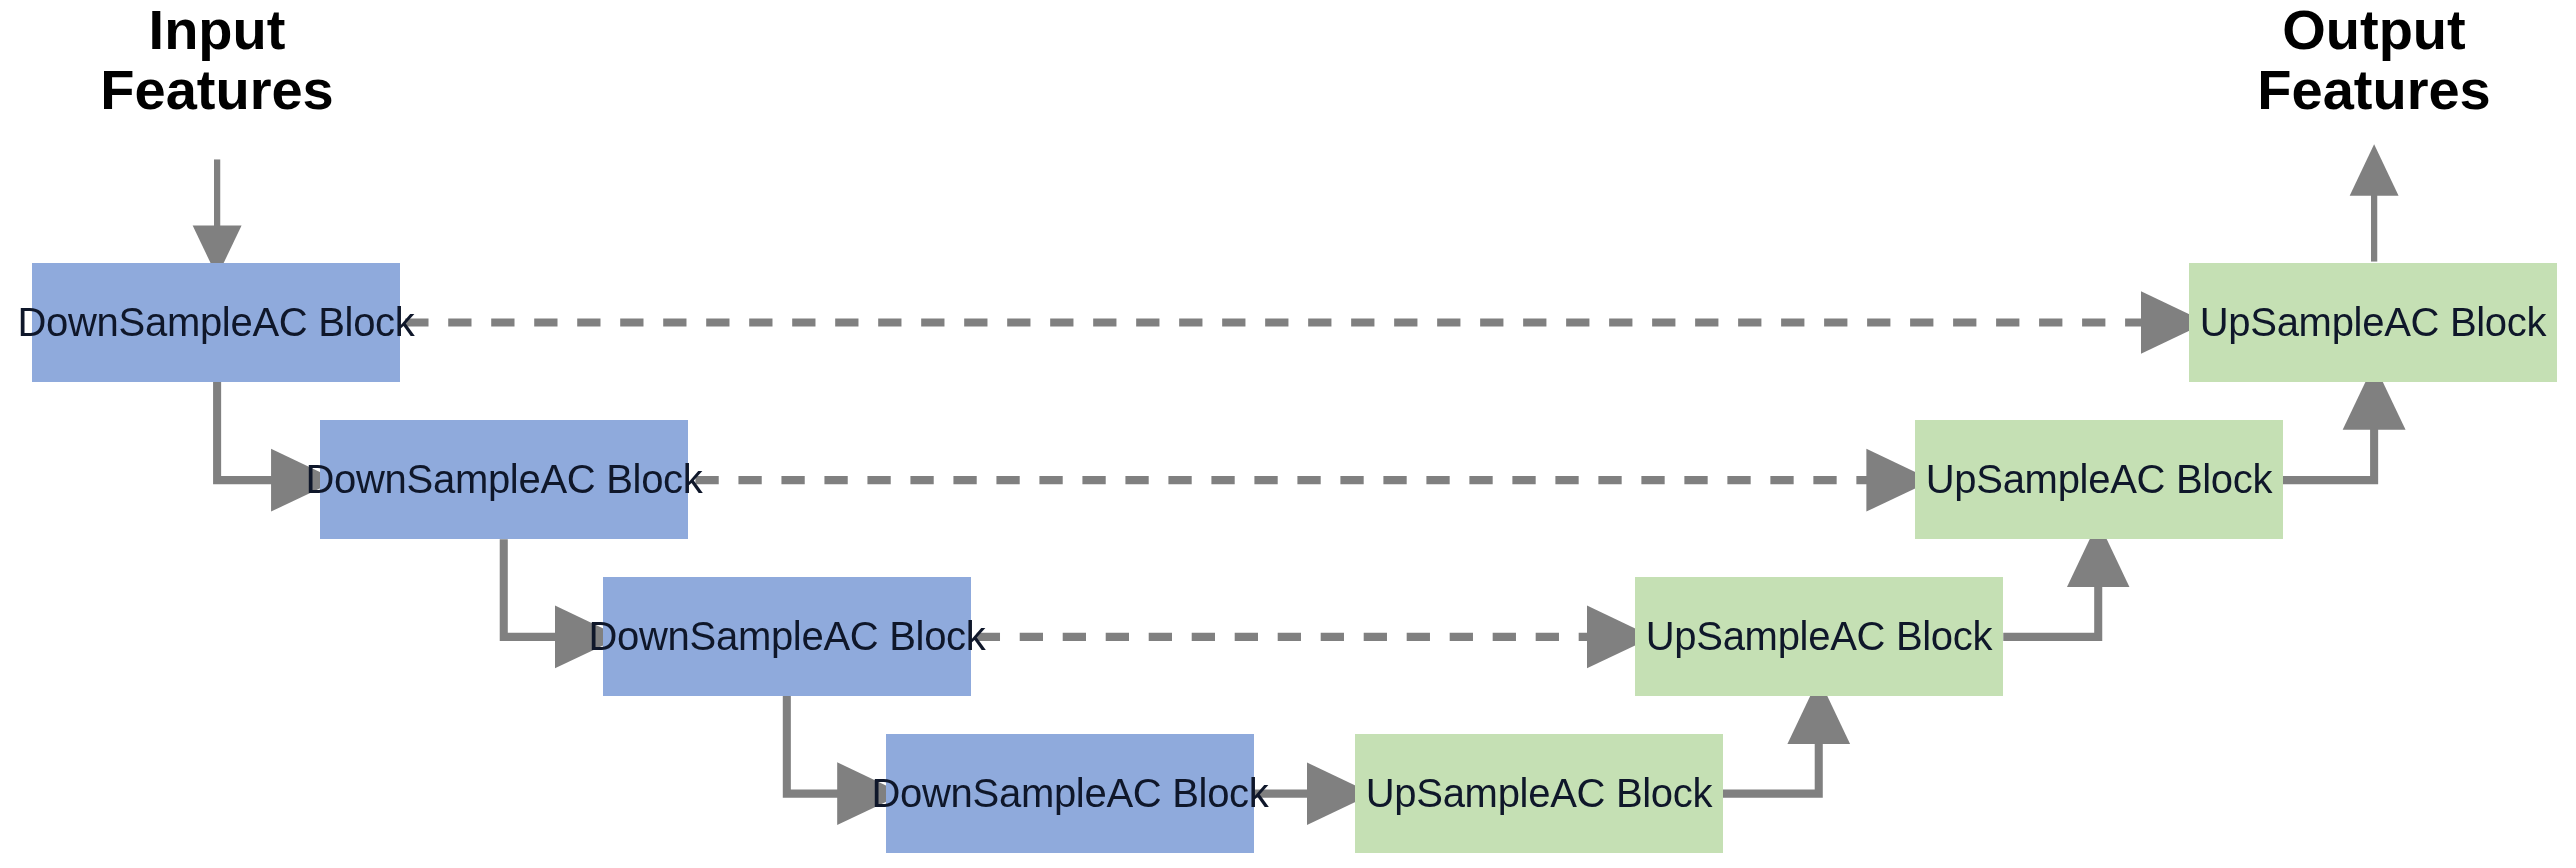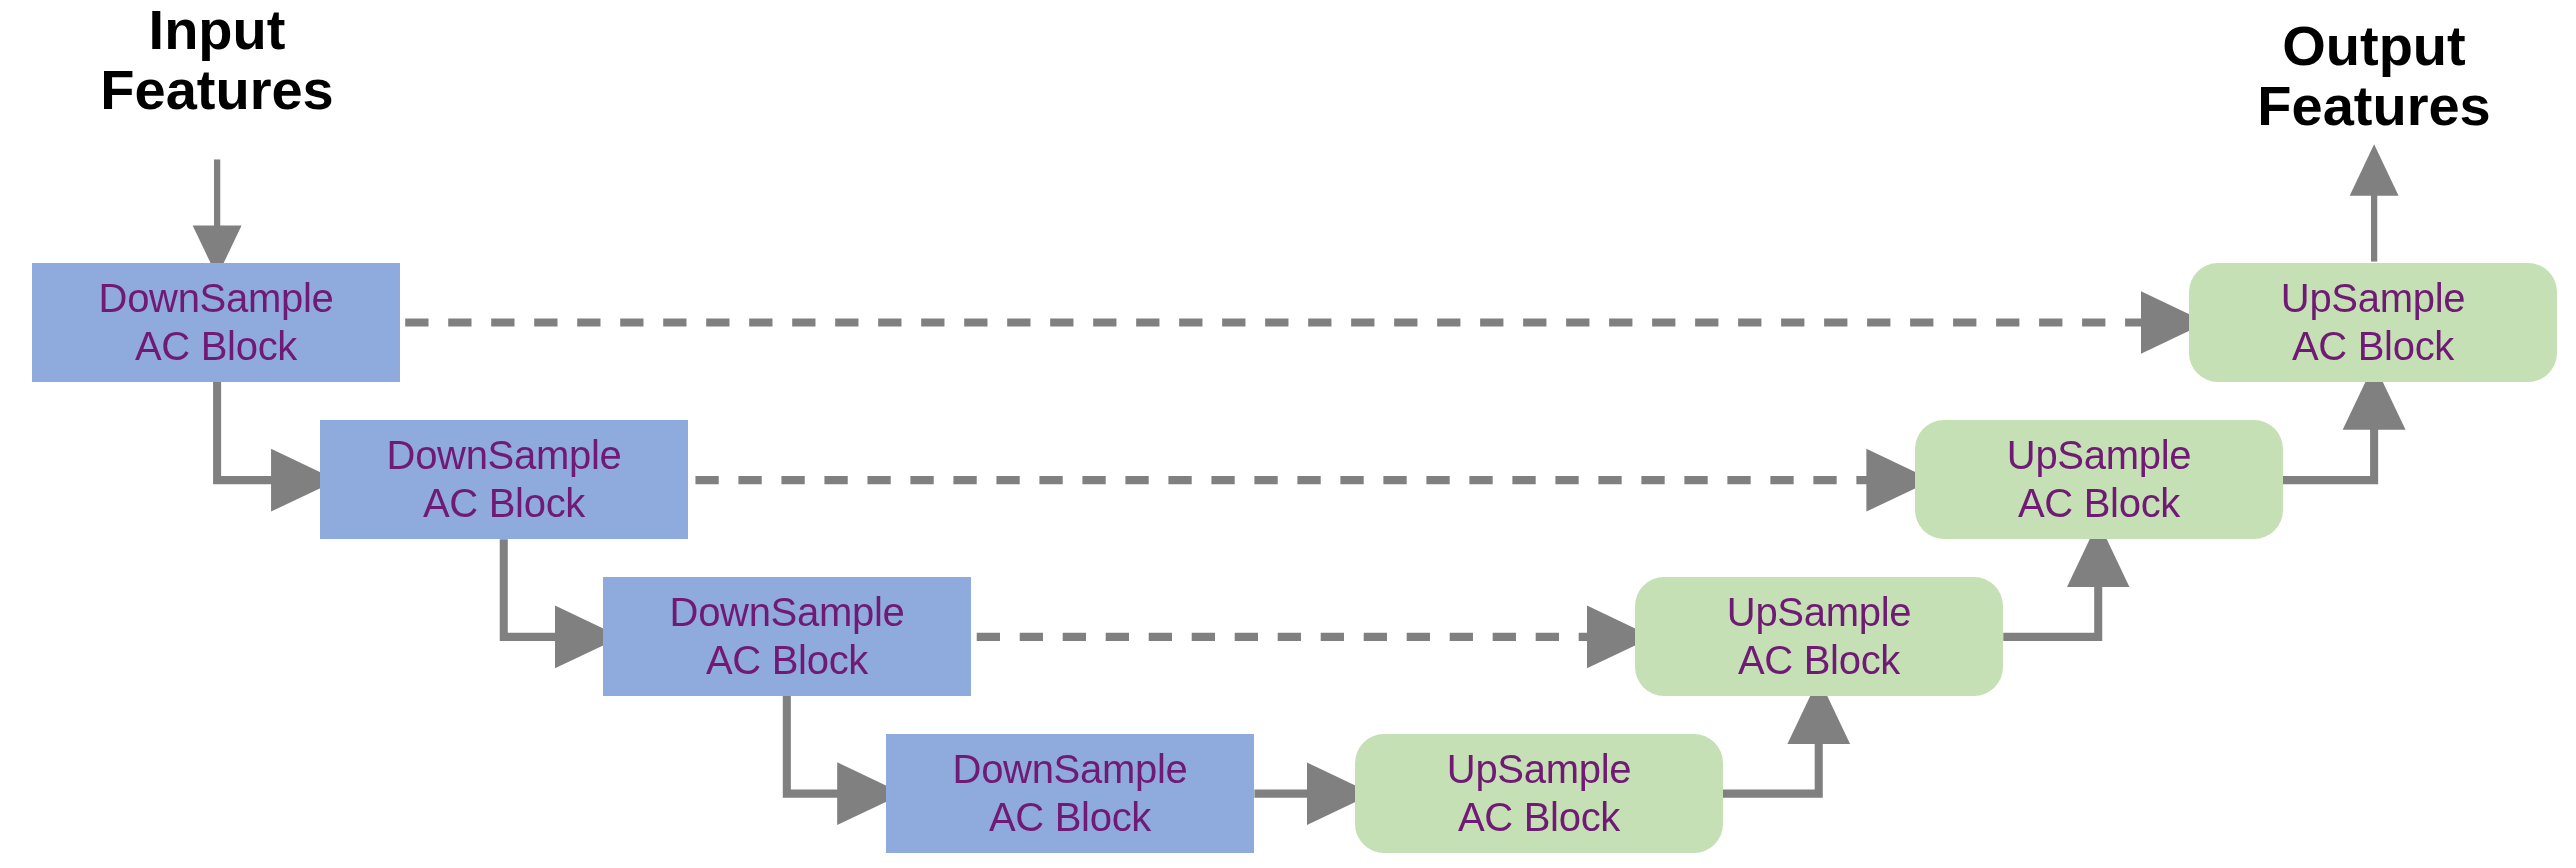--- a/index.html
+++ b/index.html
@@ -1,32 +1,32 @@
 <!DOCTYPE html>
 <html style="font-size:14.3px"><head>
 <meta charset="utf-8">
 <style>
   html,body{margin:0;padding:0;background:#ffffff;}
   body{font-family:"Liberation Sans",sans-serif;}
   #canvas{position:relative;width:2576px;height:868px;background:#ffffff;overflow:hidden;padding-left:32px;}
   .block{
     position:absolute;
-    display:flex;flex-direction:column;
+    display:flex;flex-direction:row;
     align-items:center;justify-content:center;
-    color:#701a75;
+    color:#0f172a;
     font-family:"Liberation Sans",sans-serif;
     font-size:40px;
     line-height:1.18;
     letter-spacing:-0.3px;
     box-sizing:border-box;
     z-index:3;
   }
   .block .l1,.block .l2{display:block;white-space:nowrap;}
   .down{background:#8FAADC;}
-  .up{background:#C5E0B4;border-radius:29px;}
+  .up{background:#C5E0B4;}
   .endlabel{
     position:absolute;
     text-align:center;
     font-family:"Liberation Sans",sans-serif;
     font-size:56px;
     font-weight:700;
     color:#000000;
     line-height:1.08;
     white-space:nowrap;
     z-index:3;
@@ -74,21 +74,21 @@
     <line x1="452" y1="360" x2="2436" y2="360" stroke="#808080" stroke-width="9" stroke-dasharray="26,22" marker-end="url(#ah)"></line>
     <line x1="776" y1="536" x2="2130" y2="536" stroke="#808080" stroke-width="9" stroke-dasharray="26,22" marker-end="url(#ah)"></line>
     <line x1="1090" y1="711" x2="1818" y2="711" stroke="#808080" stroke-width="9" stroke-dasharray="26,22" marker-end="url(#ah)"></line>
   </svg>
 
   <div class="endlabel" style="left:38px;top:0px;width:358px;">
     <span>Input</span><br>
     <span>Features</span>
   </div>
 
-  <div class="endlabel" style="left:2195px;top:16px;width:358px;">
+  <div class="endlabel" style="left:2195px;top:0px;width:358px;">
     <span>Output</span><br>
     <span>Features</span>
   </div>
 
 
   <div class="block down" style="left:32px;top:263px;width:368px;height:119px;">
     <span class="l1">DownSample</span>
     <span class="l2">AC Block</span>
   </div>
   <div class="block down" style="left:320px;top:420px;width:368px;height:119px;">

